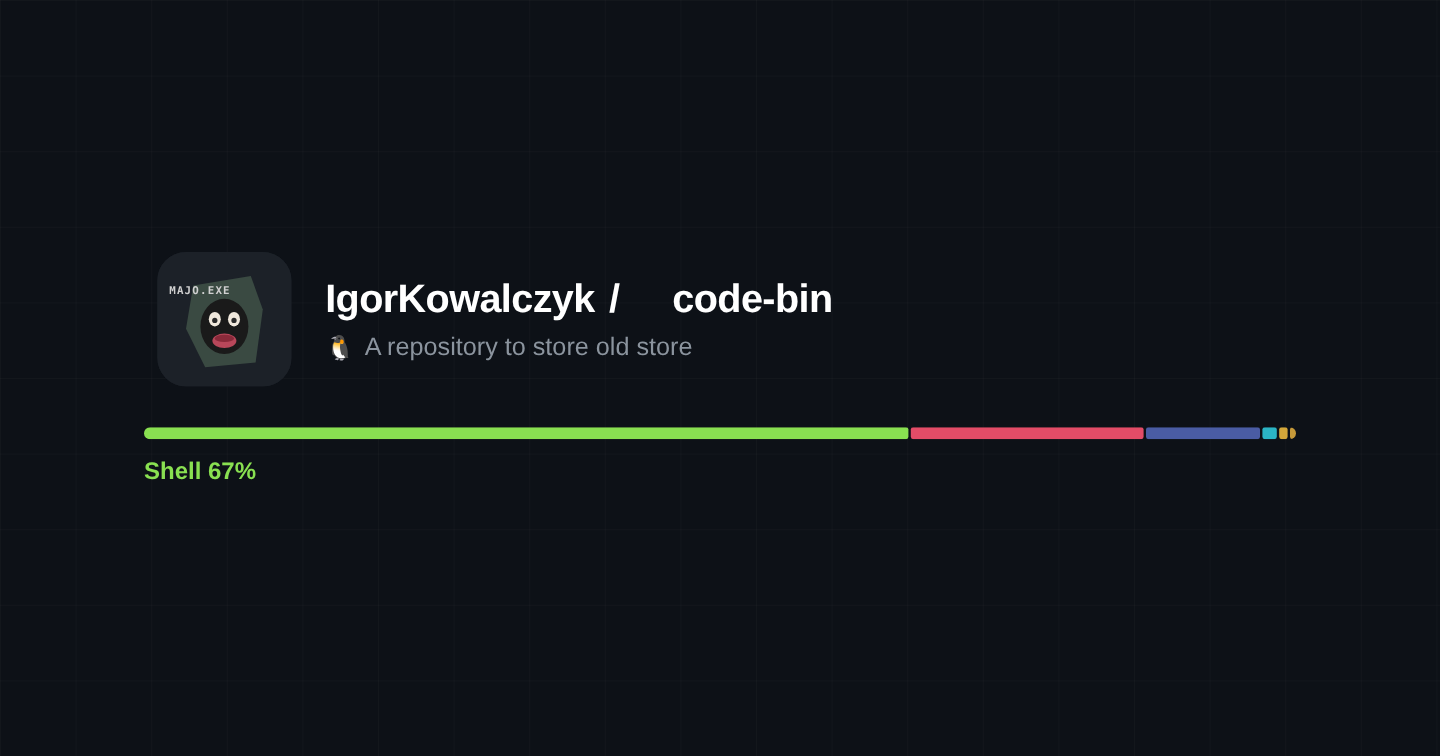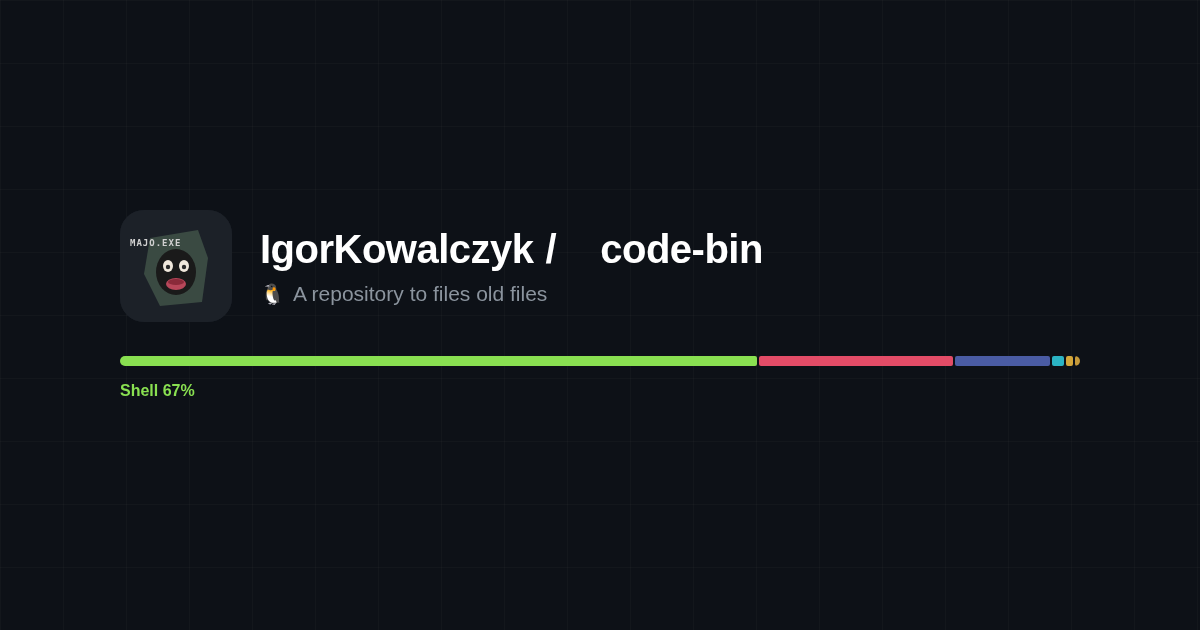--- a/index.html
+++ b/index.html
@@ -33,35 +33,36 @@
     width: 112px;
     height: 112px;
     border-radius: 24px;
     background: #1a1f26;
     display: flex;
     align-items: center;
     justify-content: center;
     position: relative;
     overflow: hidden;
     flex-shrink: 0;
+    margin-left: 11px;
   }
   .avatar svg { width: 100%; height: 100%; }
   .avatar-label {
     position: absolute;
     top: 28px;
     left: 10px;
     font-size: 9px;
     letter-spacing: 1px;
     color: #d0d0d0;
     font-family: monospace;
     font-weight: bold;
   }
   .title-block { display: flex; flex-direction: column; gap: 10px; }
   .title {
-    font-size: 40px;
+    font-size: 33px;
     font-weight: 800;
     color: #ffffff;
     letter-spacing: -0.5px;
     display: flex;
     align-items: baseline;
     gap: 10px;
   }
   .title .owner { font-weight: 800; }
   .title .slash { font-weight: 700; color:#ffffff; margin: 0 2px; }
   .title .repo { font-weight: 800; margin-left: 32px; }
@@ -81,21 +82,21 @@
     border-radius: 5px;
     overflow: hidden;
     gap: 2px;
   }
   .lang-seg {
     height: 100%;
     border-radius: 2px;
   }
   .lang-caption {
     margin-top: 16px;
-    font-size: 16px;
+    font-size: 20px;
     font-weight: 700;
     color: #7ee43b;
   }
 </style>
 </head>
 <body>
 
 <div class="grid-bg"></div>
 
 <div class="content">
@@ -117,21 +118,21 @@
     </div>
 
     <div class="title-block">
       <div class="title">
         <span class="owner">IgorKowalczyk</span>
         <span class="slash">/</span>
         <span class="repo">code-bin</span>
       </div>
       <div class="description">
         <span class="penguin">🐧</span>
-        <span>A repository to files old files</span>
+        <span>A repository to store old store</span>
       </div>
     </div>
 
   </div>
 
   <div class="lang-bar" id="lang-bar">
       <div class="lang-seg" style="width: 67%; background: rgb(137, 224, 81);"></div>
       <div class="lang-seg" style="width: 20.5%; background: rgb(227, 76, 103);"></div>
       <div class="lang-seg" style="width: 10%; background: rgb(74, 92, 164);"></div>
       <div class="lang-seg" style="width: 1.2%; background: rgb(43, 180, 196);"></div>

